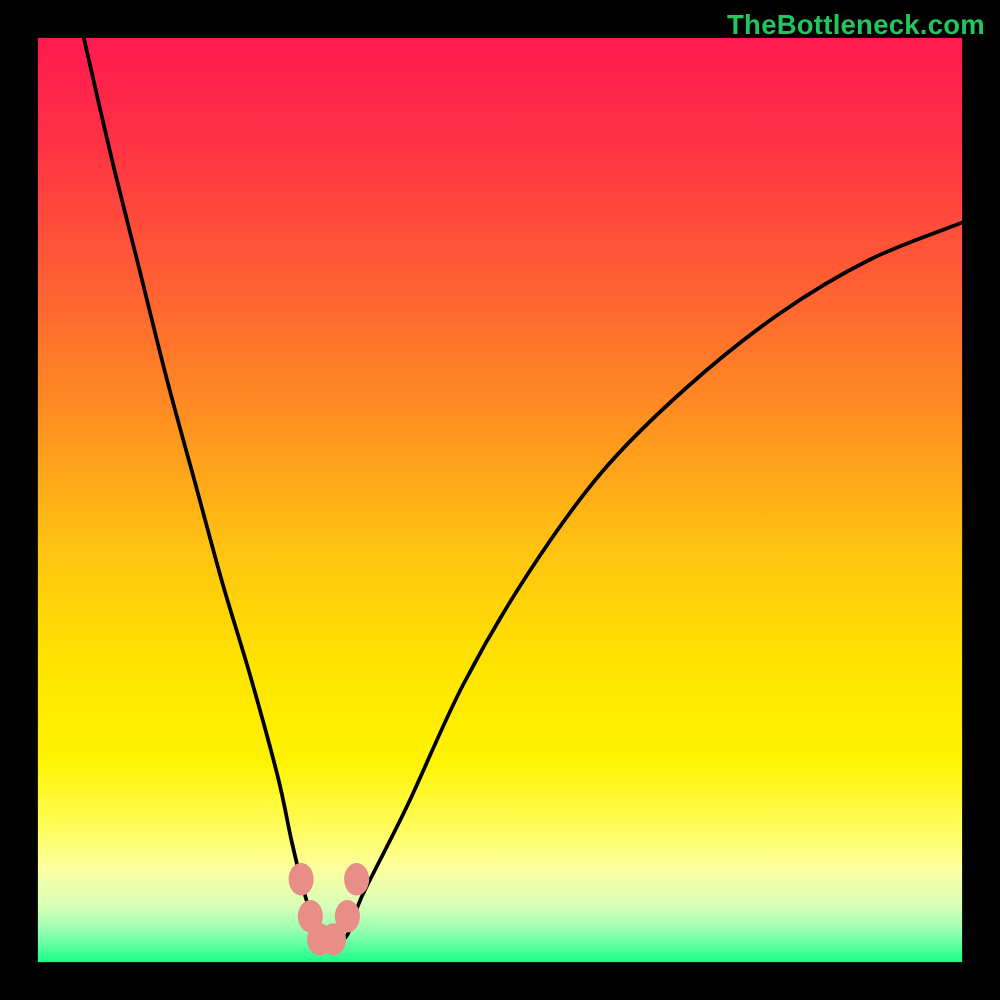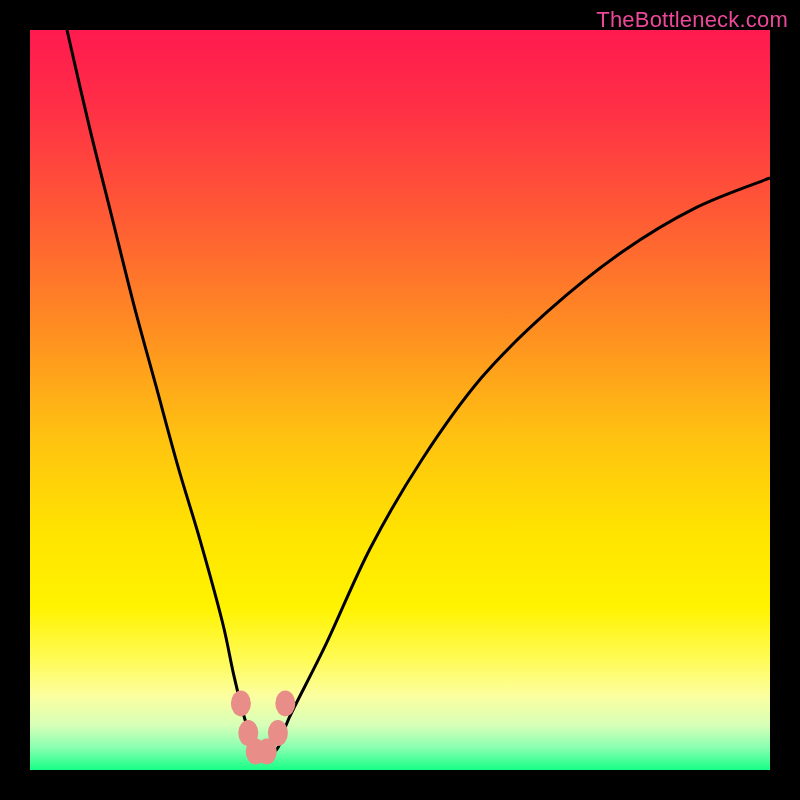--- a/index.html
+++ b/index.html
@@ -24,22 +24,22 @@
     top: 0;
     width: 100%;
     height: 100%;
   }
   .watermark {
     position: absolute;
     top: 7px;
     right: 12px;
     font-family: Arial, Helvetica, sans-serif;
     font-size: 22px;
-    font-weight: 400;
-    color: #ec4899;
+    font-weight: 700;
+    color: #22c55e;
     letter-spacing: 0.2px;
   }
   svg.curve {
     position: absolute;
     left: 0;
     top: 0;
     width: 100%;
     height: 100%;
     overflow: visible;
   }

